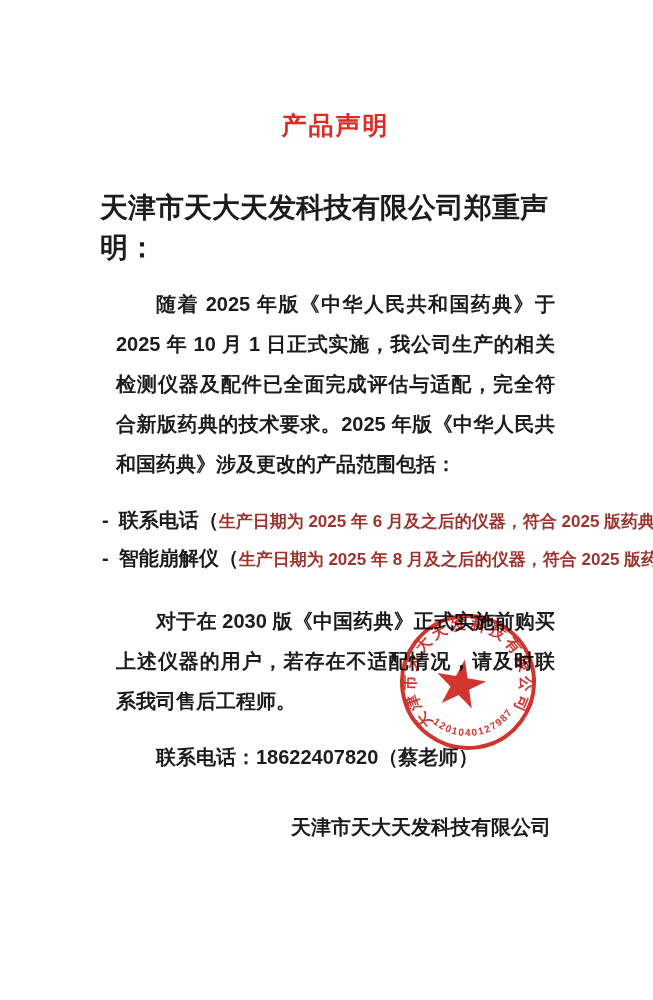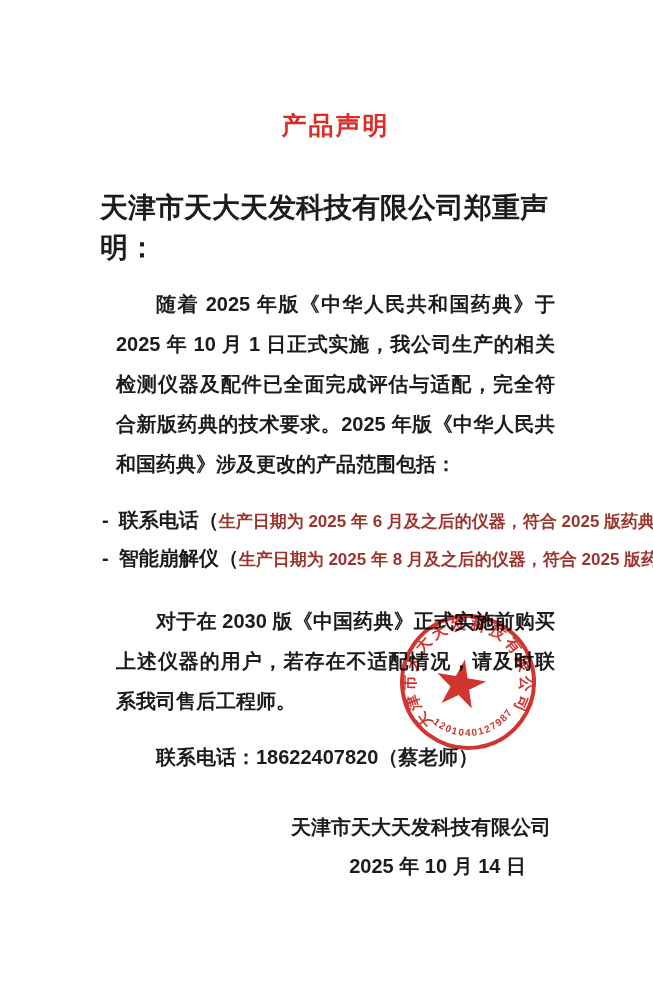--- a/index.html
+++ b/index.html
@@ -94,21 +94,20 @@
       <span class="dash">-</span><span class="pname">智能崩解仪</span><span class="pname">（</span><span class="pnote">生产日期为 2025 年 8 月及之后的仪器，符合 2025 版药典规定）</span>
     </li>
   </ul>
 
   <p class="para indent notice">对于在 2030 版《中国药典》正式实施前购买上述仪器的用户，若存在不适配情况，请及时联系我司售后工程师。</p>
 
   <p class="para indent contact">联系电话：18622407820（蔡老师）</p>
 
   <div class="sig">
     <div class="sig-company">天津市天大天发科技有限公司</div>
-    <div class="sig-date">2025 年 10 月 14 日</div>
   </div>
 
   <div class="stamp">
     <svg width="170" height="170" viewBox="-85 -85 170 170">
       <defs>
         <path id="seal-arc" d="M -37.5,37.5 A 53 53 0 1 1 37.5,37.5" fill="none"></path>
         <path id="seal-num" d="M -42,34 A 54 54 0 0 0 42,34" fill="none"></path>
       </defs>
       <circle cx="0" cy="0" r="66" fill="none" stroke="#cf2a24" stroke-width="4"></circle>
       <text font-size="15.5" fill="#cf2a24" letter-spacing="3.2" font-weight="bold" font-family="Liberation Sans, sans-serif">

